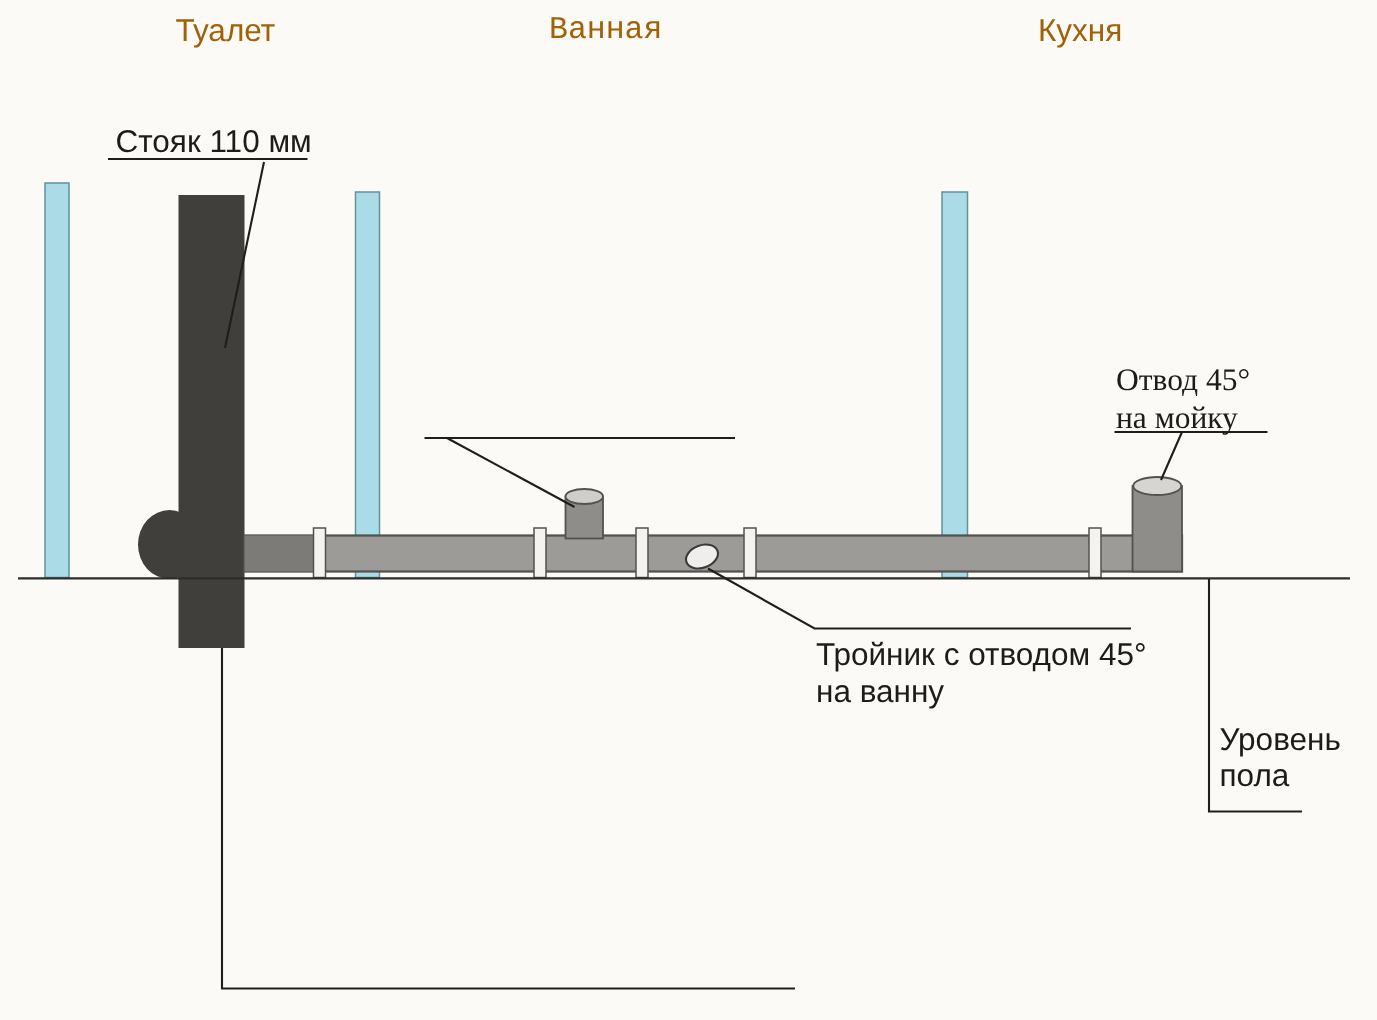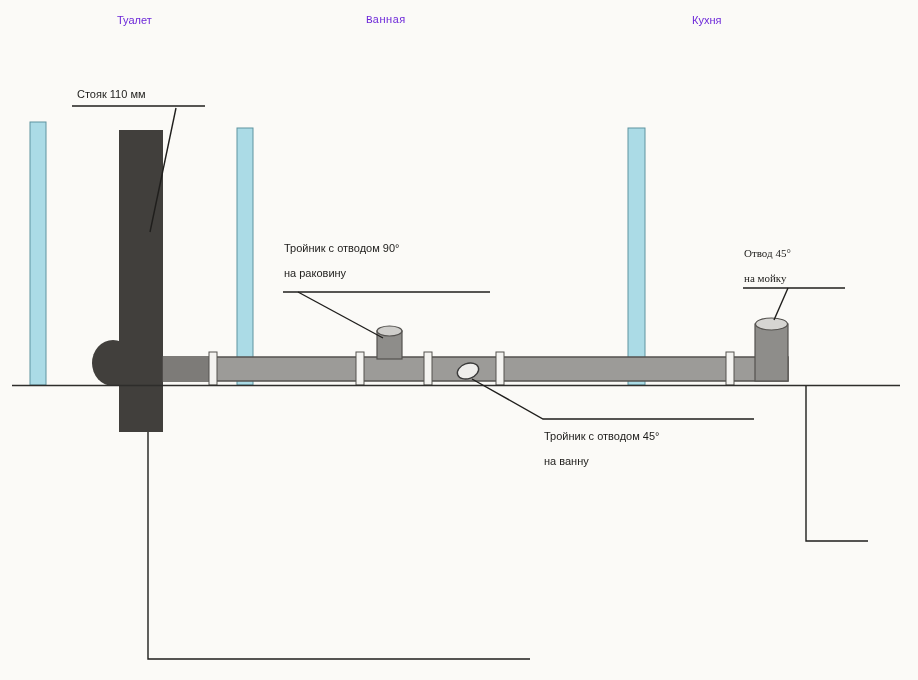--- a/index.html
+++ b/index.html
@@ -16,27 +16,27 @@
     overflow: hidden;
   }
   .canvas svg {
     position: absolute;
     left: 0;
     top: 0;
   }
   .label {
     position: absolute;
     color: #1d1c1a;
-    font-size: 11px;
+    font-size: 21px;
     line-height: 25px;
     white-space: pre-line;
   }
   .room-label {
-    color: #6d28d9;
-    font-size: 11px;
+    color: #a16207;
+    font-size: 21px;
   }
   .floor-label {
     line-height: 24px;
   }
   .bottom-label {
     line-height: 27px;
   }
 </style>
 </head>
 <body>
@@ -100,24 +100,24 @@
       <polyline points="148,432 148,659 530,659"></polyline>
     </g>
   </svg>
 
   <div class="label room-label" style="left:117px; top:8px;">Туалет</div>
   <div class="label room-label" style="left:366px; top:8px;font-family:Liberation Mono, monospace;">Ванная</div>
   <div class="label room-label" style="left:692px; top:8px;text-align:right;">Кухня</div>
 
   <div class="label" style="left:77px; top:82px;">Стояк 110 мм</div>
 
-  <div class="label" style="left:284px; top:236px;">Тройник с отводом 90°
-на раковину</div>
 
   <div class="label" style="left:744px; top:241px;font-family:Liberation Serif, serif;">Отвод 45°
 на мойку</div>
 
   <div class="label" style="left:544px; top:424px;">Тройник с отводом 45°
 на ванну</div>
 
+  <div class="label floor-label" style="left:813px; top:482px;">Уровень
+пола</div>
 
 
 </div>
 
 </body></html>

